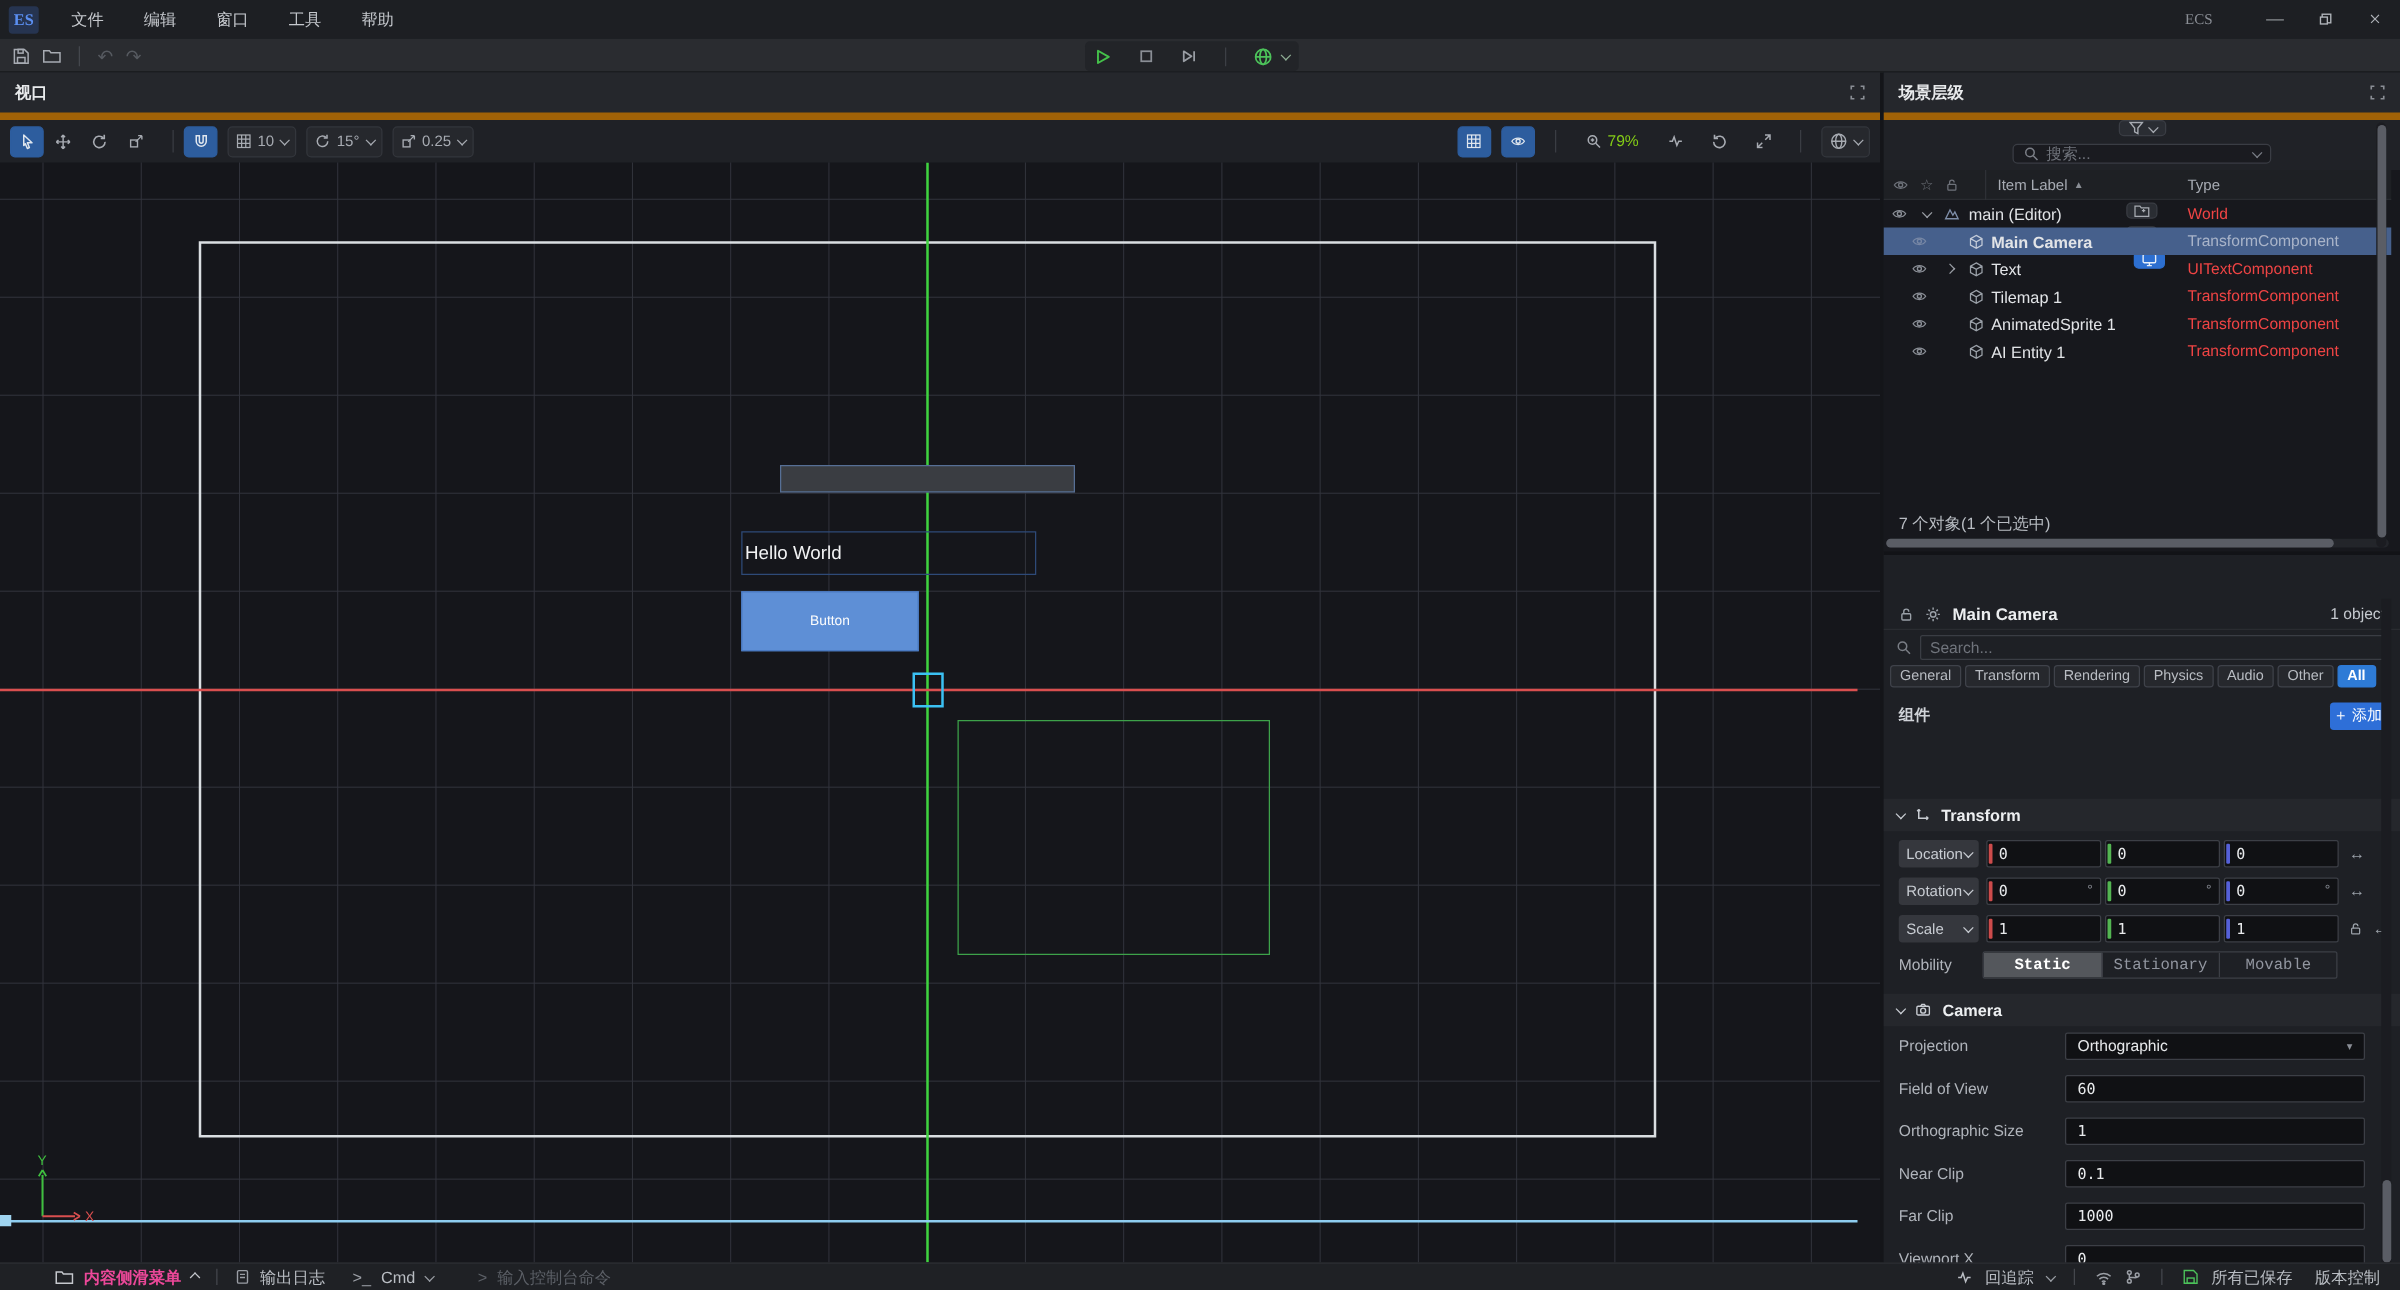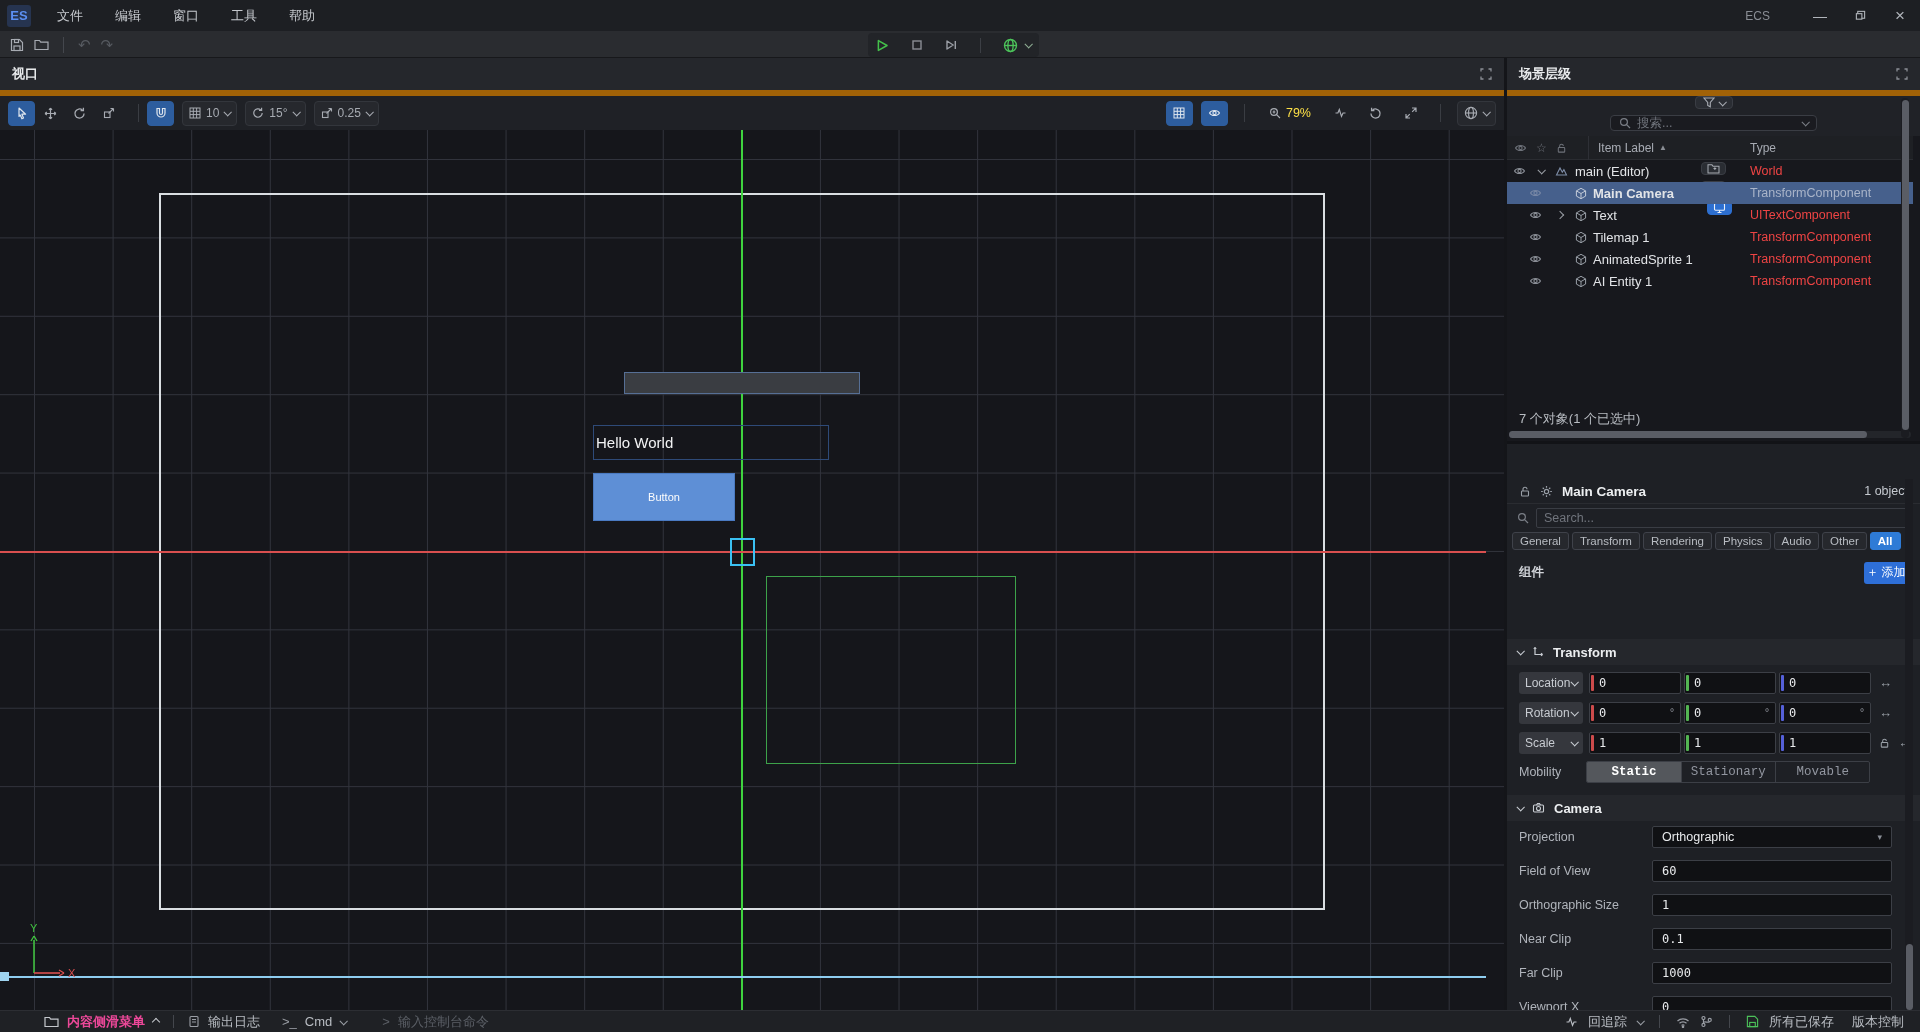--- a/index.html
+++ b/index.html
@@ -7,21 +7,21 @@
   body { font-family:"Liberation Sans", sans-serif; color:#d8dadd; font-size:13px; -webkit-font-smoothing:antialiased; }
   .app { position:absolute; left:0; top:0; width:1920px; height:1032px; background:#141519; }
 
   
   .chev { display:inline-block; width:6px; height:6px; border-right:1.5px solid currentColor; border-bottom:1.5px solid currentColor; transform:rotate(45deg) translateY(-1px); }
   .chev.right { transform:rotate(-45deg); }
   .chev.up { transform:rotate(-135deg); }
   svg.ic { display:block; }
 
   
-  .titlebar { position:absolute; left:0; top:0; width:1920px; height:31px; background:#1d1f23; display:flex; align-items:center; }
+  .titlebar { position:absolute; left:0; top:0; width:1920px; height:31px; background:#1d1f23; display:flex; align-items:center;font-family:Liberation Serif, serif; }
   .logo { margin-left:7px; width:24px; height:22px; background:#263450; border-radius:3px; color:#5b8ff2; font-weight:bold; font-size:13px; display:flex; align-items:center; justify-content:center; }
   .menus { display:flex; margin-left:14px; gap:8px;text-align:right; }
   .menu-item { padding:4px 12px; color:#c5c8cd; font-size:13px; cursor:default; }
   .tb-right { position:absolute; right:0; top:0; height:31px; display:flex; align-items:center; }
   .mode-label { color:#8a8e95; font-size:12px; margin-right:30px; }
   .win-btn { width:40px; height:31px; display:flex; align-items:center; justify-content:center; color:#b0b4ba; font-size:14px; }
 
   
   .toolbar { position:absolute; left:0; top:31px; width:1920px; height:27px; background:#2a2c30; border-bottom:1px solid #17181b; }
   .tb-left { position:absolute; left:10px; top:0; height:27px; display:flex; align-items:center; gap:10px; color:#a7abb2; }
@@ -37,21 +37,21 @@
 
   
   .viewport-panel { position:absolute; left:0; top:58px; width:1504px; height:952px; background:#1f2126; }
   .vp-toolbar { position:absolute; left:0; top:38px; width:1504px; height:34px; background:#1f2126; display:flex; align-items:center; padding:0 8px; }
   .vbtn { height:25px; min-width:27px; display:flex; align-items:center; justify-content:center; gap:5px; color:#a7abb2; background:#26282d; border:1px solid #33363c; border-radius:4px; padding:0 6px; font-size:12px; }
   .vbtn.active { background:#2d5d9e; border-color:#2d5d9e; color:#dfe6ee; }
   .vbtn.plain { background:transparent; border-color:transparent; }
   .vgroup { display:flex; gap:2px; margin-right:8px; }
   .vsep { width:1px; height:18px; background:#3a3d43; margin:0 8px; }
   .vp-right { margin-left:auto; display:flex; align-items:center; gap:8px; }
-  .zoom-chip { display:flex; align-items:center; gap:5px; color:#fde047; font-size:12.5px; padding:0 8px; }
+  .zoom-chip { display:flex; align-items:center; gap:5px; color:#84cc16; font-size:12.5px; padding:0 8px; }
 
   
   .canvas { position:absolute; left:0; top:72px; width:1504px; height:880px; background:#15161b; overflow:hidden;
     background-image:linear-gradient(#31333c 1px, transparent 1px), linear-gradient(90deg, #31333c 1px, transparent 1px);
     background-size:78.6px 78.4px; background-position:34px 29px; }
   .camera-frame { position:absolute; left:159px; top:63px; width:1166px; height:717px; border:2px solid #dadee2; }
   .green-vline { position:absolute; left:741px; top:0; width:2px; height:880px; background:#3fd33f; }
   .red-hline { position:absolute; left:0; top:421px; width:1486px; height:2px; background:#d94f4f; }
   .blue-hline { position:absolute; left:0; top:846px; width:1486px; height:1.5px; background:#8ecdf0; }
   .blue-handle { position:absolute; left:0; top:842px; width:9px; height:9px; background:#9fd4f0; }

